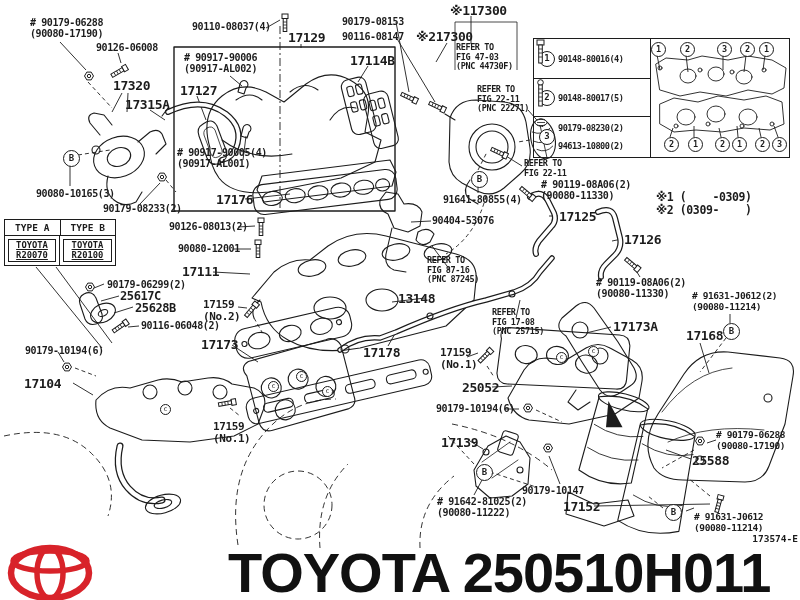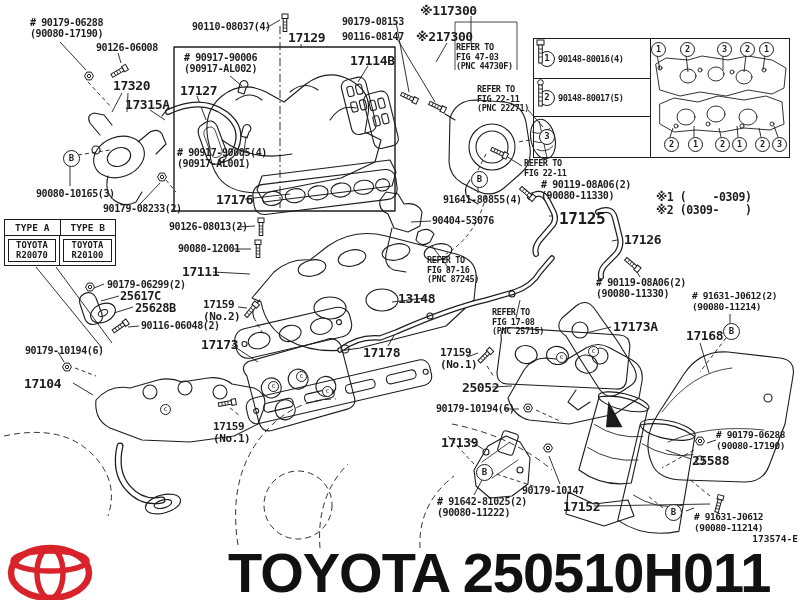--- a/index.html
+++ b/index.html
@@ -21,21 +21,21 @@
   .lrow .circ{width:14px;height:14px;border:1.3px solid #1c1c1c;border-radius:50%;font-size:9px;
       font-weight:700;text-align:center;line-height:13px;margin:0 3px 0 5px;flex:none;background:#fff;}
   .lit{display:flex;align-items:center;height:18px;}
   .lit svg{flex:none;}
   .ltx{font-size:8.6px;font-weight:700;letter-spacing:-0.5px;white-space:nowrap;}
   
   #typetable{position:absolute;left:4px;top:219px;width:110px;z-index:5;border:1.6px solid #1c1c1c;background:#fff;}
   #typetable .hd{display:flex;border-bottom:1.6px solid #1c1c1c;}
   #typetable .hd div{width:50%;text-align:center;font-size:9.5px;font-weight:700;padding:2px 0;}
   #typetable .hd div:first-child{border-right:1.6px solid #1c1c1c;}
-  #typetable .bd{display:flex;}
+  #typetable .bd{display:flex;text-decoration:underline;}
   #typetable .bd .cell{width:50%;padding:3px;box-sizing:border-box;}
   #typetable .bd .cell:first-child{border-right:1.6px solid #1c1c1c;}
   #typetable .ibox{border:1.4px solid #1c1c1c;text-align:center;font-size:8.8px;font-weight:700;
       line-height:1.1;padding:1px 0;}
   
   #brand{position:absolute;left:228px;top:540px;font-family:"Liberation Sans",sans-serif;
       font-weight:700;font-size:56px;letter-spacing:-1px;color:#111;z-index:7;}
   #doccode{position:absolute;right:2px;top:533px;font-size:9.5px;font-weight:700;z-index:7;}
 </style>
 </head>
@@ -423,20 +423,40 @@
           <g stroke="#1c1c1c" fill="#fff">
               <circle cx="6.5" cy="3.5" r="2.8"></circle>
               <rect x="4.7" y="6" width="3.6" height="21"></rect>
               <path d="M4.7,10 h3.6 M4.7,14 h3.6 M4.7,18 h3.6 M4.7,22 h3.6" stroke-width="0.8"></path>
             </g>
         </svg>
         <div class="ltx">90148-80017(5)</div>
       </div>
       <div class="lrow" style="height:39px">
         <div class="circ">3</div>
+        <div>
+          <div class="lit">
+            <svg width="15" height="11" viewBox="0 0 15 11">
+              <g stroke="#1c1c1c" fill="#fff">
+                  <ellipse cx="7" cy="5.5" rx="5.5" ry="3.6"></ellipse>
+                  <ellipse cx="7" cy="5.5" rx="2" ry="1.3"></ellipse>
+                </g>
+            </svg>
+            <div class="ltx">90179-08230(2)</div>
+          </div>
+          <div class="lit">
+            <svg width="15" height="11" viewBox="0 0 15 11">
+              <g stroke="#1c1c1c" fill="#fff">
+                  <ellipse cx="7" cy="5.5" rx="6" ry="3.2"></ellipse>
+                  <path d="M3,5.5 h8" stroke-width="0.8"></path>
+                </g>
+            </svg>
+            <div class="ltx">94613-10800(2)</div>
+          </div>
+        </div>
       </div>
     </div>
   </div>
 
   <div id="typetable">
     <div class="hd">
       <div>TYPE A</div>
       <div>TYPE B</div>
     </div>
     <div class="bd">
@@ -470,35 +490,35 @@
     <div class="pl" style="left: 288px; top: 31px; font-size: 13px;">17129</div>
     <div class="pl" style="left: 184px; top: 52px; font-size: 10px;"># 90917-90006
 (90917-AL002)</div>
     <div class="pl" style="left: 180px; top: 84px; font-size: 13px;">17127</div>
     <div class="pl" style="left: 350px; top: 54px; font-size: 13px;">17114B</div>
     <div class="pl" style="left: 177px; top: 147px; font-size: 10px;"># 90917-90005(4)
 (90917-AL001)</div>
     <div class="pl" style="left: 216px; top: 193px; font-size: 13px;">17176</div>
     <div class="pl" style="left: 342px; top: 16px; font-size: 10px;">90179-08153</div>
     <div class="pl" style="left: 342px; top: 31px; font-size: 10px;">90116-08147</div>
-    <div class="pl" style="left: 420px; top: 4px; font-size: 13px;">※117300</div>
+    <div class="pl" style="left: 450px; top: 4px; font-size: 13px;">※117300</div>
     <div class="pl" style="left: 416px; top: 30px; font-size: 13px;">※217300</div>
     <div class="pl" style="left: 456px; top: 43px; font-size: 8.5px;">REFER TO
 FIG 47-03
 (PNC 44730F)</div>
     <div class="pl" style="left: 477px; top: 85px; font-size: 8.5px;">REFER TO
 FIG 22-11
 (PNC 22271)</div>
     <div class="pl" style="left: 524px; top: 159px; font-size: 8.5px;">REFER TO
 FIG 22-11</div>
     <div class="pl" style="left: 443px; top: 194px; font-size: 10px;">91641-80855(4)</div>
     <div class="pl" style="left: 432px; top: 215px; font-size: 10px;">90404-53076</div>
     <div class="pl" style="left: 541px; top: 179px; font-size: 10px;"># 90119-08A06(2)
 (90080-11330)</div>
-    <div class="pl" style="left: 559px; top: 210px; font-size: 16px;">17125</div>
+    <div class="pl" style="left: 559px; top: 210px; font-size: 13px;">17125</div>
     <div class="pl" style="left: 624px; top: 233px; font-size: 13px;">17126</div>
     <div class="pl" style="left: 596px; top: 277px; font-size: 10px;"># 90119-08A06(2)
 (90080-11330)</div>
     <div class="pl" style="left: 613px; top: 320px; font-size: 13px;">17173A</div>
     <div class="pl" style="left: 692px; top: 291px; font-size: 9.5px;"># 91631-J0612(2)
 (90080-11214)</div>
     <div class="pl" style="left: 686px; top: 329px; font-size: 13px;">17168</div>
     <div class="pl" style="left: 656px; top: 191px; font-size: 11.5px;">※1 (    -0309)</div>
     <div class="pl" style="left: 656px; top: 204px; font-size: 11.5px;">※2 (0309-    )</div>
     <div class="pl" style="left: 169px; top: 221px; font-size: 10px;">90126-08013(2)</div>

